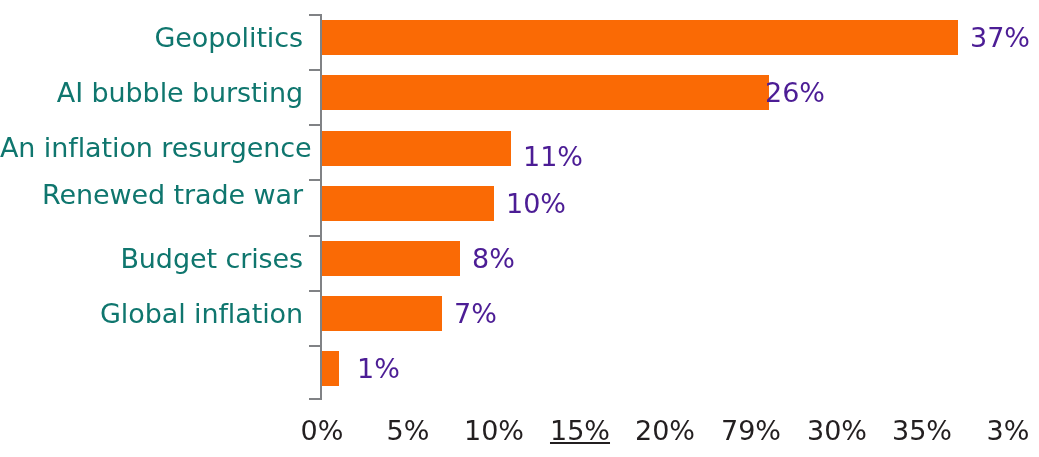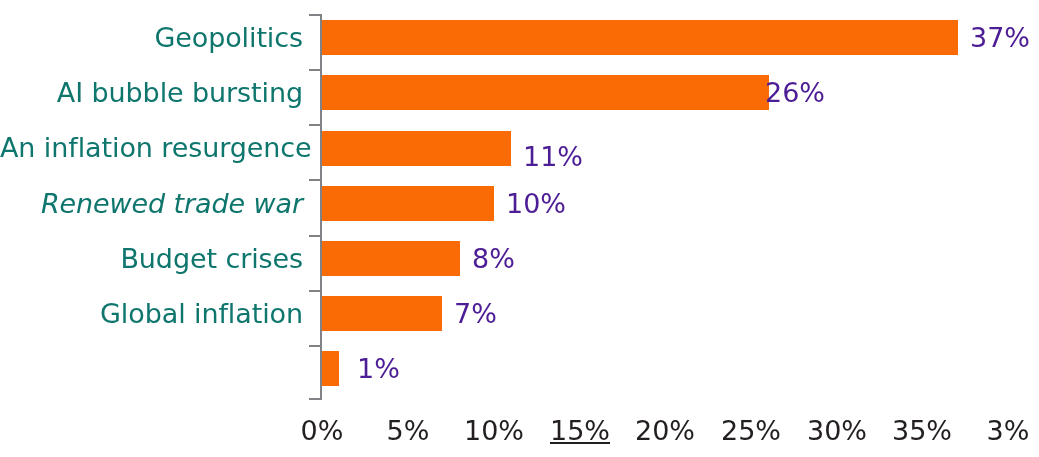--- a/index.html
+++ b/index.html
@@ -97,21 +97,21 @@
 </style>
 </head>
 <body>
 
 <div id="chart-root">
 
   <div class="cat-labels">
     <div class="cat-label" style="top:10px;">Geopolitics</div>
     <div class="cat-label" style="top:65px;">AI bubble bursting</div>
     <div class="cat-label" style="top:120px;">An inflation resurgence</div>
-    <div class="cat-label" style="top:176px;font-style:italic;">Renewed trade war</div>
+    <div class="cat-label" style="top:167px;">Renewed trade war</div>
     <div class="cat-label" style="top:231px;">Budget crises</div>
     <div class="cat-label" style="top:286px;">Global inflation</div>
   </div>
 
   <div class="plot">
 
     <div class="axis-line"></div>
 
     <div class="y-tick" style="top:0px;"></div>
     <div class="y-tick" style="top:55px;"></div>
@@ -139,19 +139,19 @@
     <div class="bar-value" style="left:37px;  top:341px;">1%</div>
 
   </div>
 
   <div class="x-axis">
     <div class="x-tick-label" style="left:322px;">0%</div>
     <div class="x-tick-label" style="left:408px;">5%</div>
     <div class="x-tick-label" style="left:494px;">10%</div>
     <div class="x-tick-label" style="left:580px;text-decoration:underline;">15%</div>
     <div class="x-tick-label" style="left:665px;">20%</div>
-    <div class="x-tick-label" style="left:751px;">25%</div>
+    <div class="x-tick-label" style="left:751px;">79%</div>
     <div class="x-tick-label" style="left:837px;">30%</div>
     <div class="x-tick-label" style="left:922px;">35%</div>
     <div class="x-tick-label" style="left:1008px;">3%</div>
   </div>
 
 </div>
 
 </body></html>

